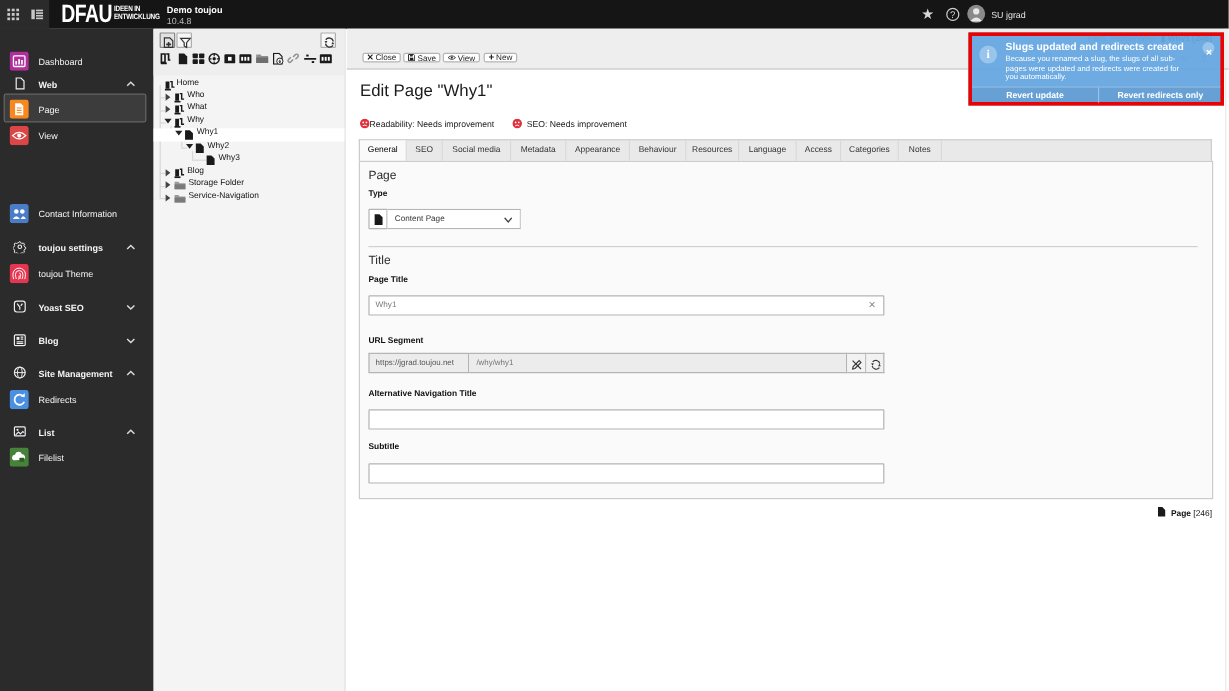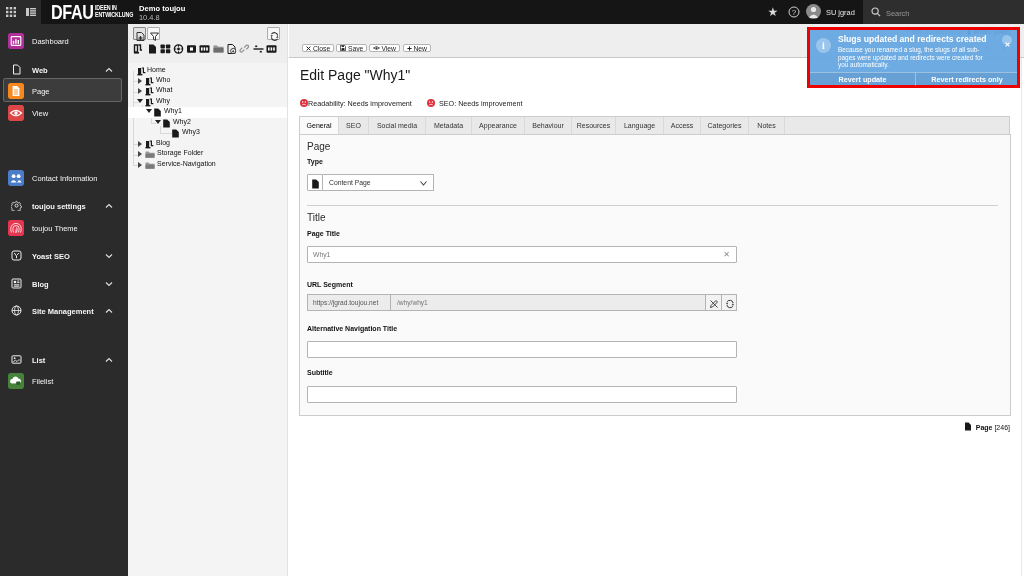--- a/index.html
+++ b/index.html
@@ -94,31 +94,24 @@
   <div id="tb-star">★</div>
   <svg id="tb-help" viewBox="0 0 12 12">
       <circle cx="6" cy="6" r="5" fill="none" stroke="#d0d0d0" stroke-width="1"></circle>
       <text x="6" y="8.8" font-size="8" fill="#d0d0d0" text-anchor="middle" font-family="Liberation Sans">?</text>
     </svg>
   <div id="tb-avatar"><svg viewBox="0 0 15 15" width="15" height="15">
         <circle cx="7.5" cy="5.5" r="2.6" fill="#e8e8e8"></circle>
         <path d="M2.5 14 q5 -7 10 0 z" fill="#e8e8e8"></path>
       </svg></div>
   <div id="tb-user">SU jgrad</div>
-  <div id="tb-search">
-    <svg class="mag" width="10" height="10" viewBox="0 0 11 11">
-        <circle cx="4.5" cy="4.5" r="3.4" fill="none" stroke="#cfcfcf" stroke-width="1.3"></circle>
-        <line x1="7" y1="7" x2="10" y2="10" stroke="#cfcfcf" stroke-width="1.3"></line>
-      </svg>
-    <div class="txt">Search</div>
-  </div>
 </div>
 
 <div id="menu">
-  <div class="mitem" style="top:6px">
+  <div class="mitem" style="top:16px">
     <svg class="ic" viewBox="0 0 16 16">
         <rect width="16" height="16" rx="2" fill="#b02f9b"></rect>
         <rect x="3.2" y="3.6" width="9.6" height="8.8" rx="0.8" fill="none" stroke="#fff" stroke-width="1.1"></rect>
         <rect x="4.8" y="7.8" width="1.4" height="3" fill="#fff"></rect>
         <rect x="7.2" y="6.2" width="1.4" height="4.6" fill="#fff"></rect>
         <rect x="9.6" y="7" width="1.4" height="3.8" fill="#fff"></rect>
       </svg>
     <div class="lb">Dashboard</div>
   </div>
   <div class="mhead" style="top:38px">
@@ -212,20 +205,28 @@
   <div class="mhead" style="top:279px">
     <svg class="ic" viewBox="0 0 11 11">
         <circle cx="5.5" cy="5.5" r="4.5" fill="none" stroke="#efefef" stroke-width="1"></circle>
         <ellipse cx="5.5" cy="5.5" rx="2" ry="4.5" fill="none" stroke="#efefef" stroke-width="0.8"></ellipse>
         <line x1="1" y1="5.5" x2="10" y2="5.5" stroke="#efefef" stroke-width="0.8"></line>
       </svg>
     <div class="lb">Site Management</div>
     <svg class="chev" viewBox="0 0 10 10">
         <polyline points="2,6.5 5,3.5 8,6.5" fill="none" stroke="#dcdcdc" stroke-width="1.2"></polyline>
       </svg>
+  </div>
+  <div class="mitem" style="top:298px">
+    <svg class="ic" viewBox="0 0 16 16">
+        <rect width="16" height="16" rx="2" fill="#4a8fe2"></rect>
+        <path d="M11.4 5.2 a4.2 4.2 0 1 0 0.8 4.6" fill="none" stroke="#fff" stroke-width="1.5"></path>
+        <path d="M12.6 2.6 v3.2 h-3.2 z" fill="#fff"></path>
+      </svg>
+    <div class="lb">Redirects</div>
   </div>
   <div class="mhead" style="top:328px">
     <svg class="ic" viewBox="0 0 11 11">
         <rect x="1" y="1.8" width="9" height="7.4" rx="0.8" fill="none" stroke="#efefef" stroke-width="1"></rect>
         <circle cx="3.6" cy="4.2" r="0.9" fill="#efefef"></circle>
         <path d="M2 8.4 l2.4-2.4 1.6 1.6 2-2 1 1" fill="none" stroke="#efefef" stroke-width="0.9"></path>
       </svg>
     <div class="lb">List</div>
     <svg class="chev" viewBox="0 0 10 10">
         <polyline points="2,6.5 5,3.5 8,6.5" fill="none" stroke="#dcdcdc" stroke-width="1.2"></polyline>

